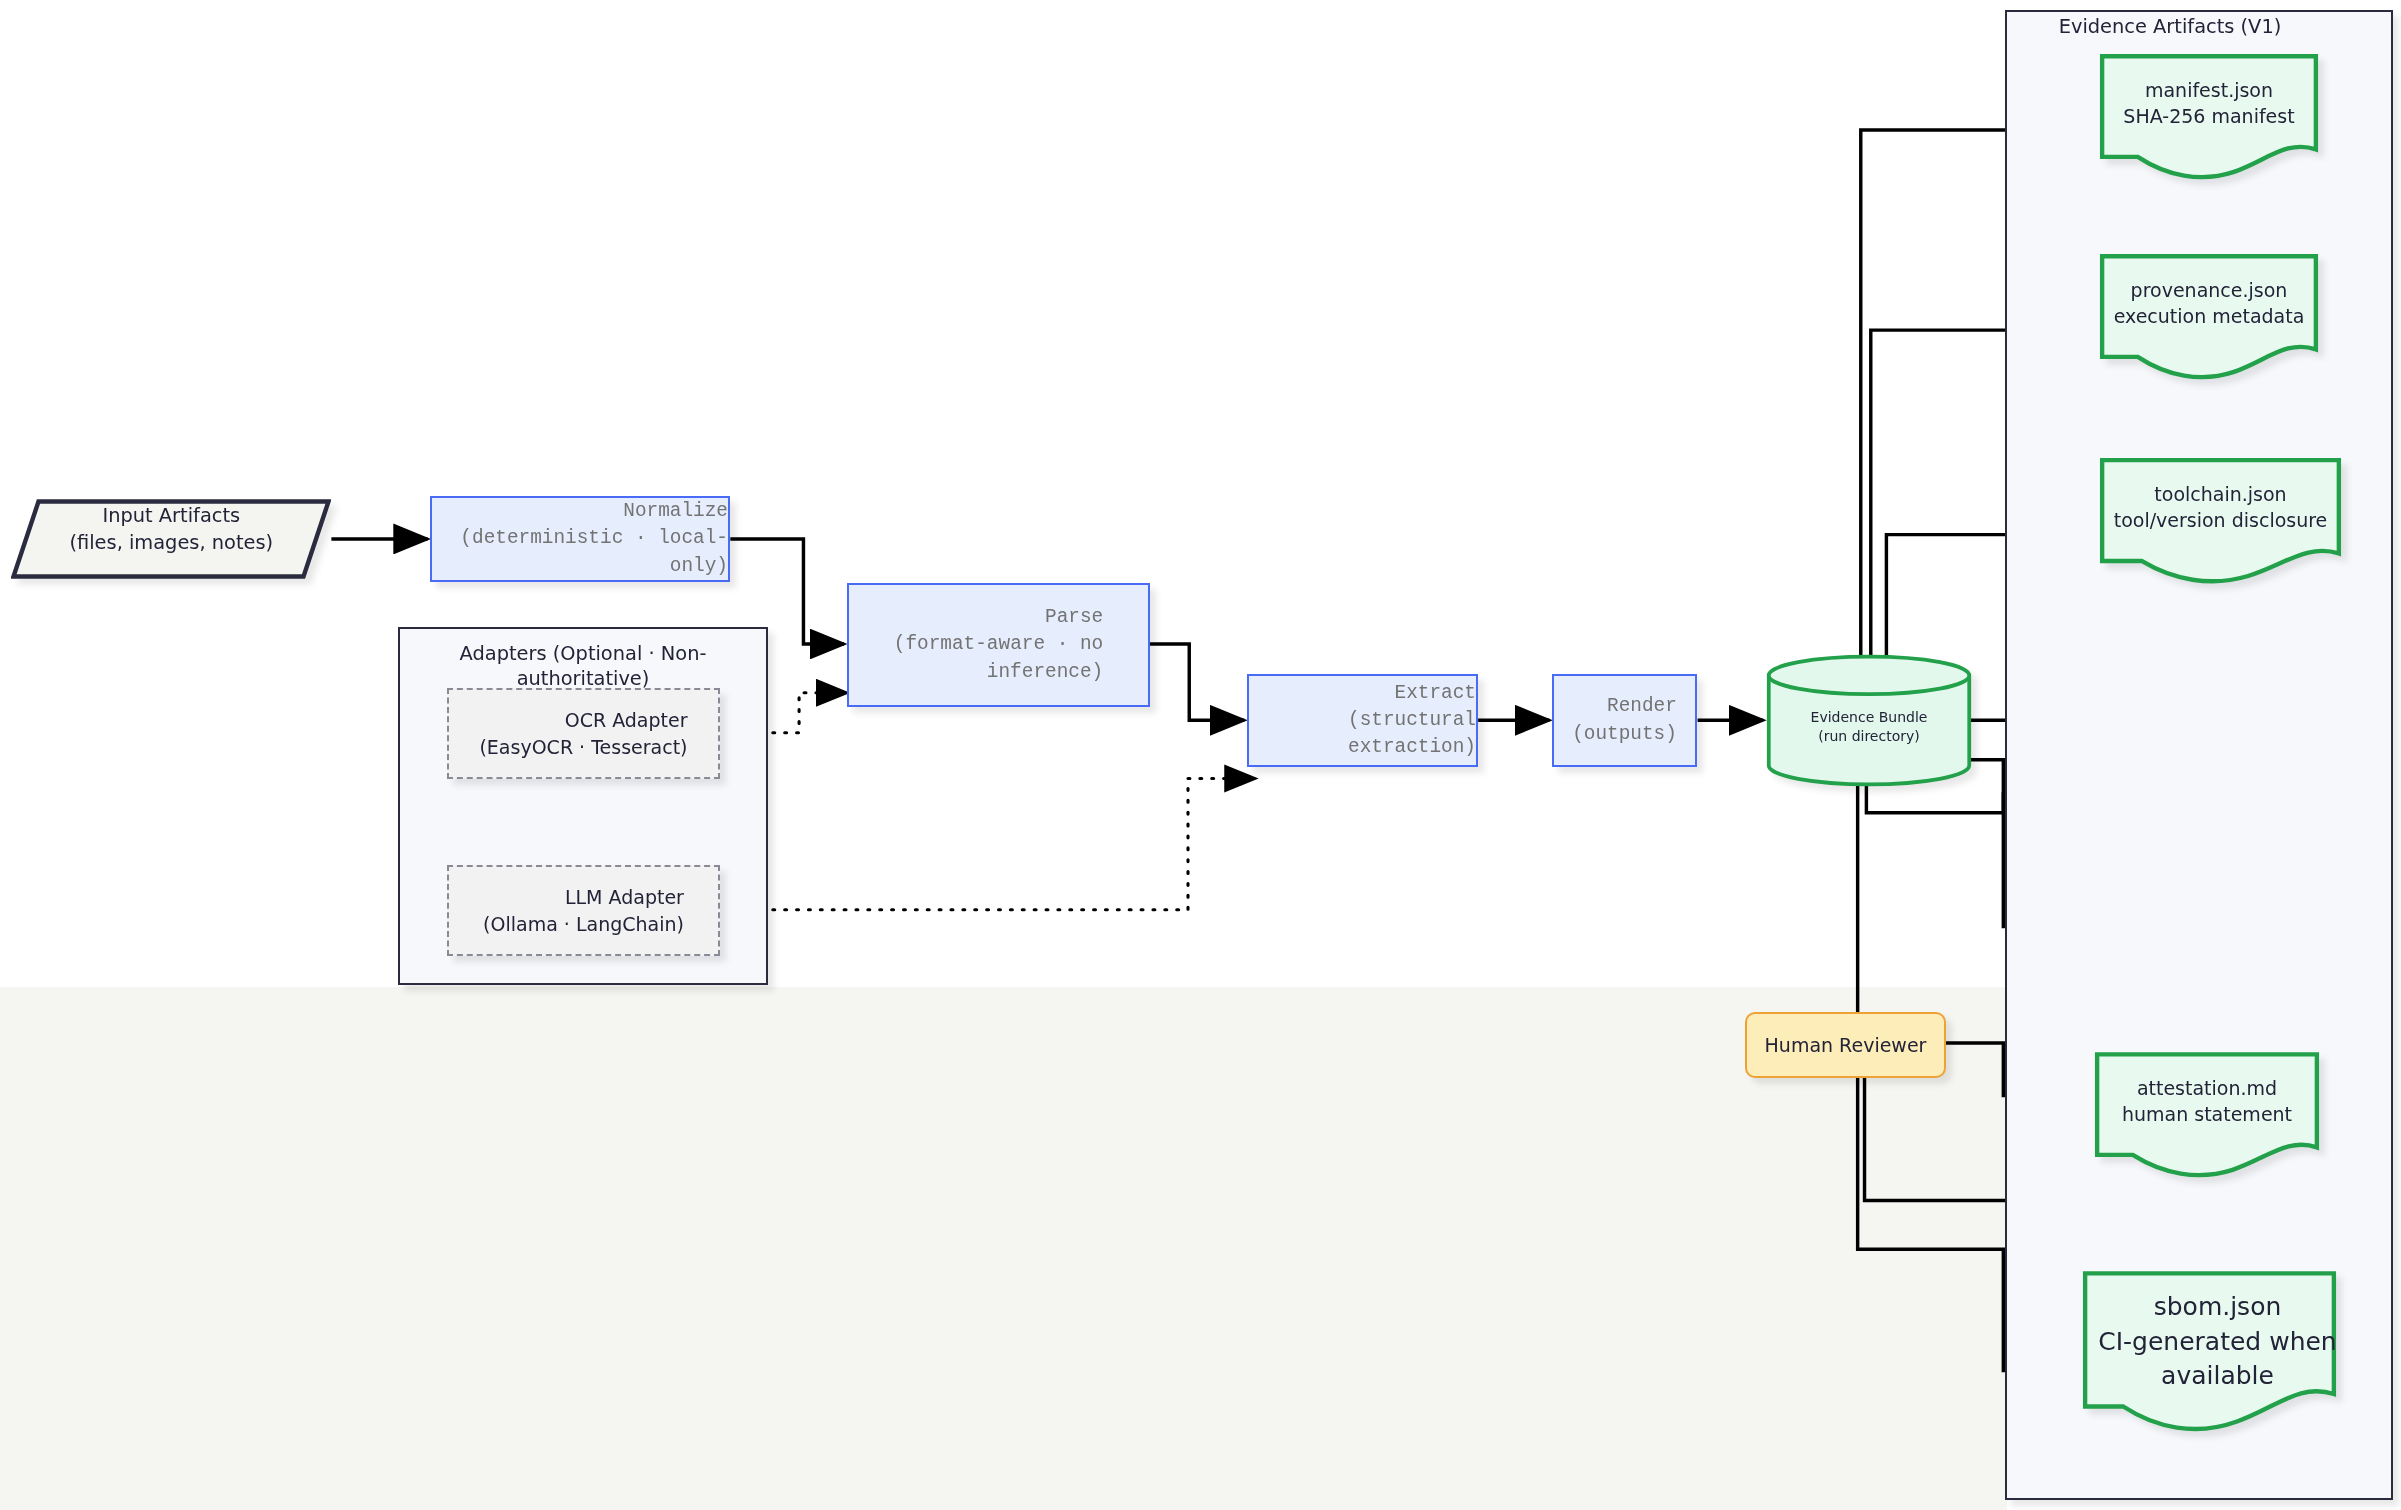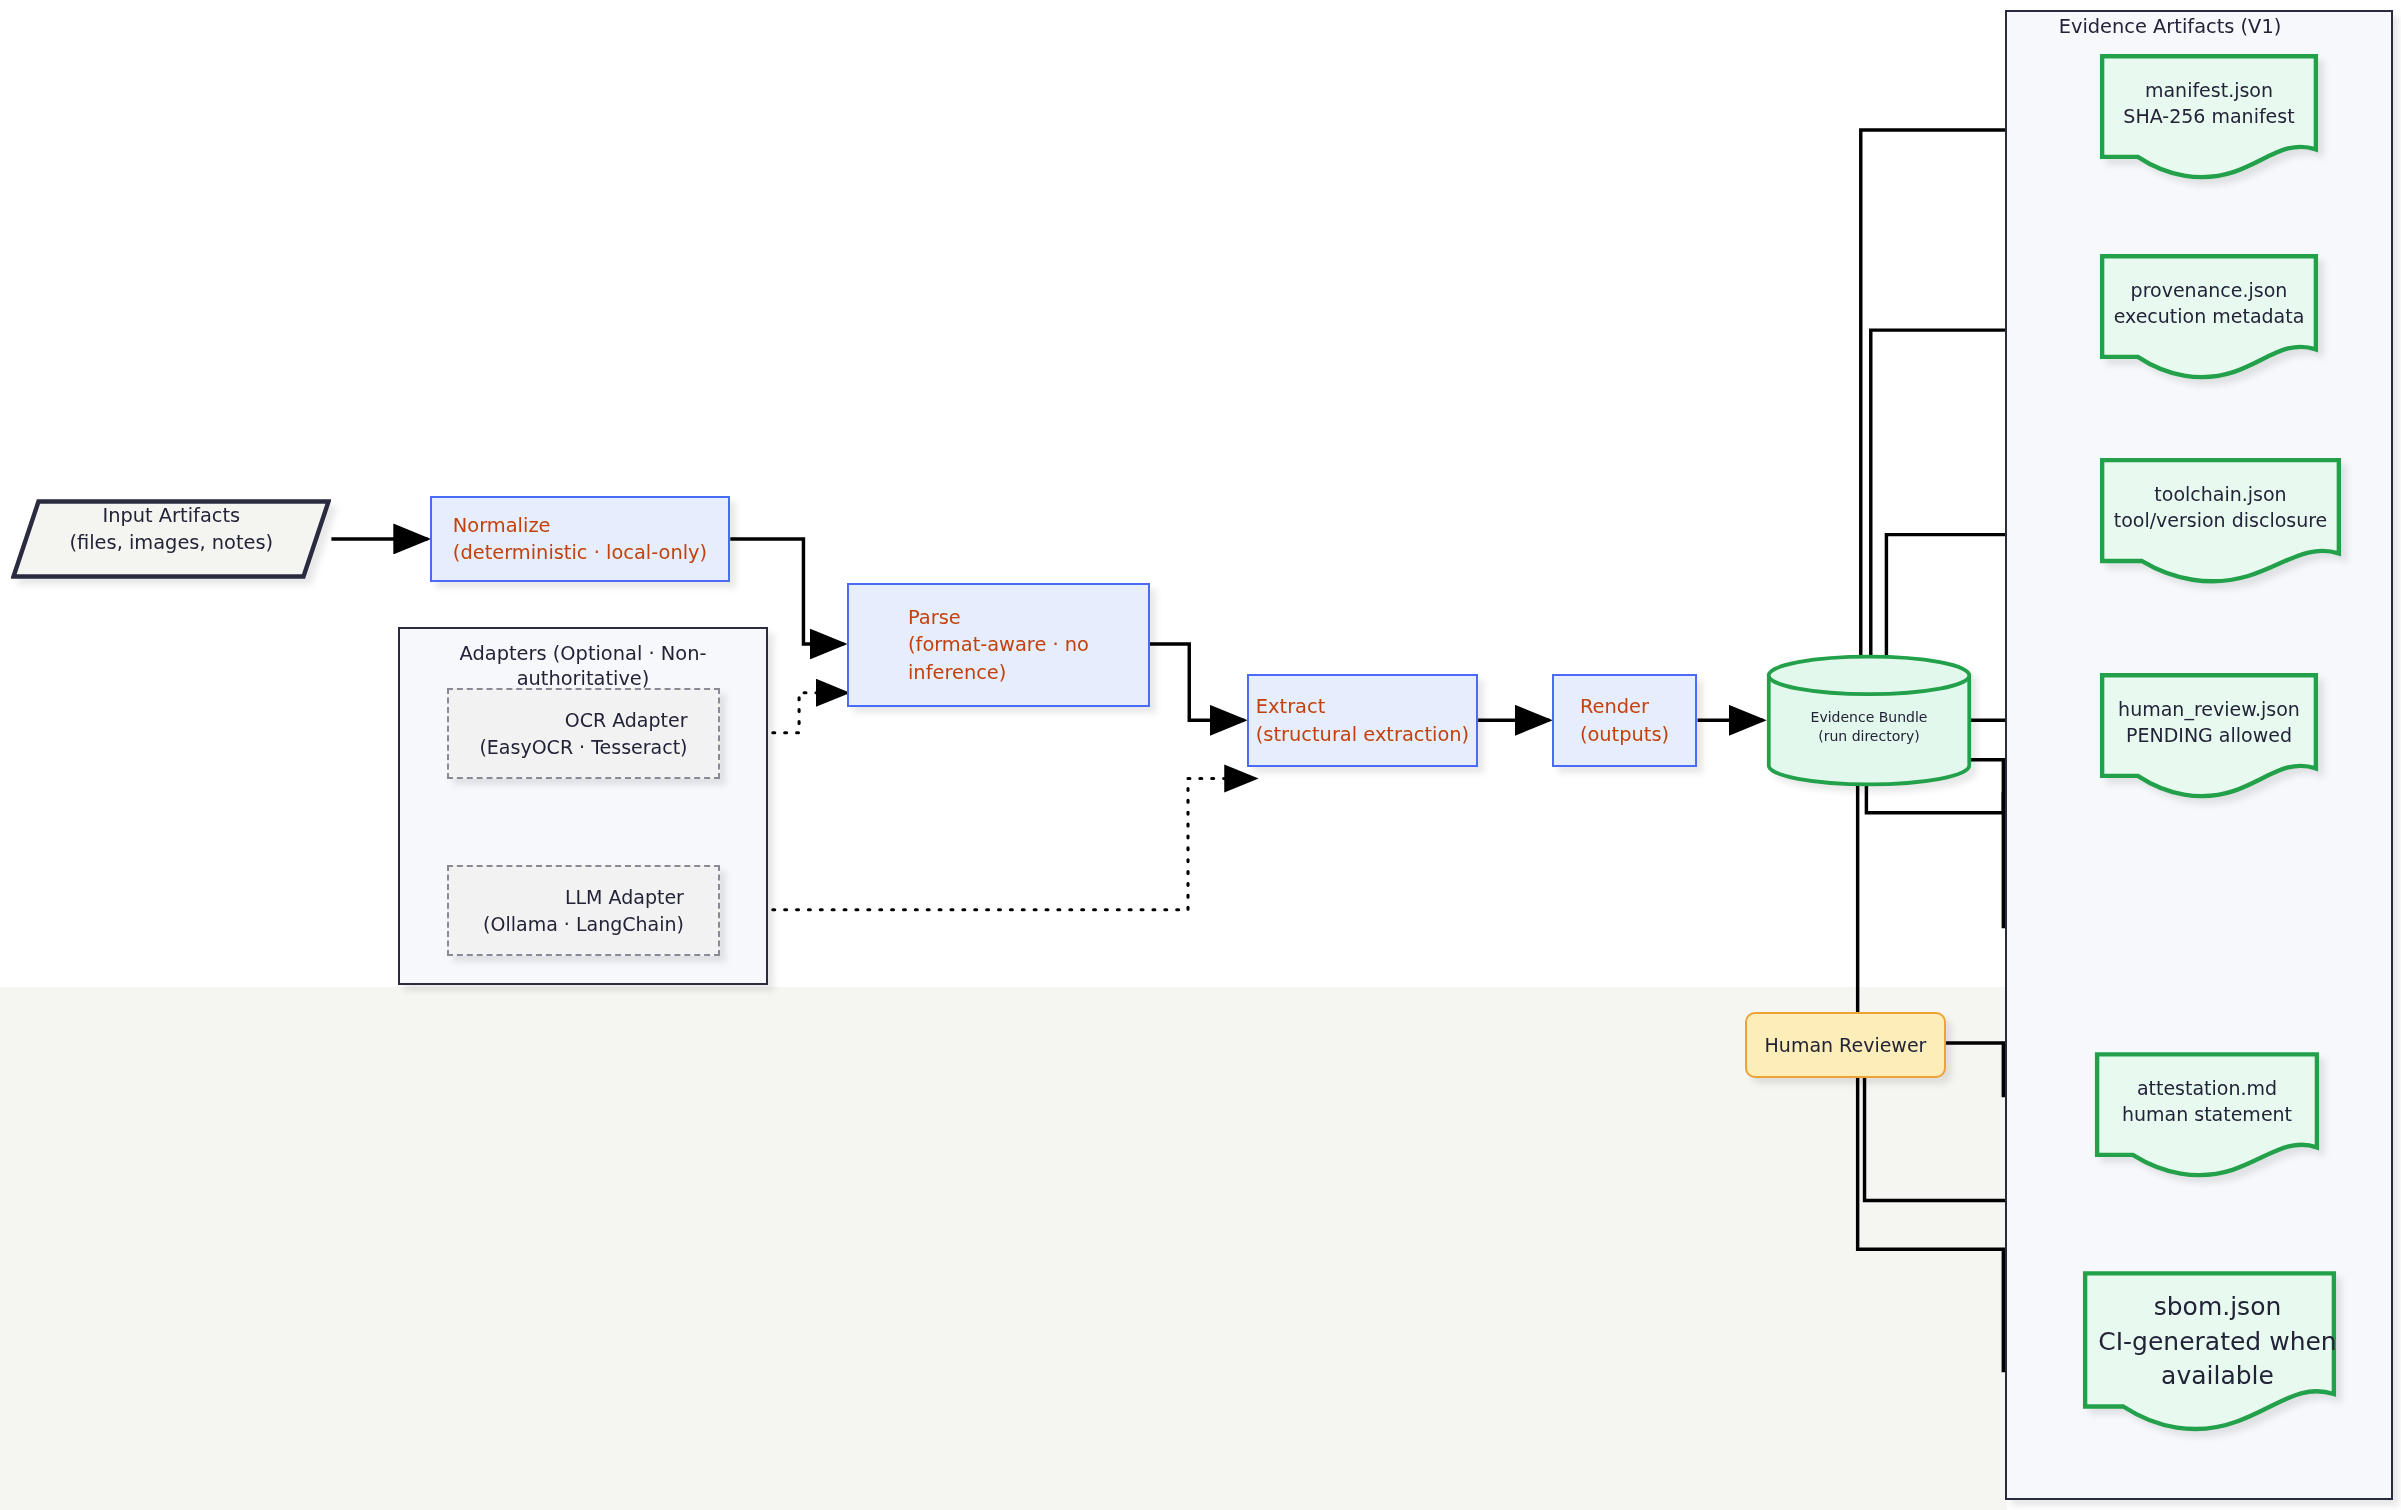--- a/index.html
+++ b/index.html
@@ -7,22 +7,23 @@
   #canvas{position:relative;width:2401px;height:1510px;background:#ffffff;overflow:hidden;}
 
   
   .shadow{filter:drop-shadow(6.3px 6.3px 3.1px rgba(0,0,0,0.09));}
 
   
   .proc{
     position:absolute;box-sizing:border-box;
     background:#e6eefd;border:2.5px solid #4a6bf5;
     display:flex;align-items:center;justify-content:center;
-    text-align:left;color:#c2410c;line-height:1.40;
+    text-align:right;color:#737373;line-height:1.40;
     white-space:pre-line;
+    font-family:Liberation Mono, monospace;
   }
 
   
   .para-wrap{position:absolute;}
   .para-wrap svg{display:block;}
   .para-txt{
     position:absolute;inset:0;display:flex;flex-direction:column;
     align-items:center;justify-content:center;text-align:center;
     color:#232338;line-height:1.40;white-space:pre-line;
   }
@@ -189,27 +190,20 @@
   </div>
 
   <div class="doc shadow" style="left:2099px;top:457px;width:243px;height:129px;">
     <svg width="243" height="129" viewBox="0 0 388 206">
       <path d="M5,5 L383,5 L383,154 C332,138 296,172 238,190 C178,208 118,196 68,166 L5,166 Z" fill="#e8faf0" stroke="#22a04a" stroke-width="7"></path>
     </svg>
     <div class="doc-txt" style="top:20px;height:60px;font-size:19px;">toolchain.json
 tool/version disclosure</div>
   </div>
 
-  <div class="doc shadow" style="left:2099px;top:672px;width:220px;height:129px;">
-    <svg width="220" height="129" viewBox="0 0 352 206">
-      <path d="M5,5 L347,5 L347,154 C300,138 268,172 216,190 C162,208 108,196 62,166 L5,166 Z" fill="#e8faf0" stroke="#22a04a" stroke-width="7"></path>
-    </svg>
-    <div class="doc-txt" style="top:20px;height:60px;font-size:19px;">human_review.json
-PENDING allowed</div>
-  </div>
 
 
   <div class="doc shadow" style="left:2094px;top:1051px;width:226px;height:129px;">
     <svg width="226" height="129" viewBox="0 0 362 206">
       <path d="M5,5 L357,5 L357,154 C310,138 276,172 222,190 C166,208 110,196 62,166 L5,166 Z" fill="#e8faf0" stroke="#22a04a" stroke-width="7"></path>
     </svg>
     <div class="doc-txt" style="top:20px;height:60px;font-size:19px;">attestation.md
 human statement</div>
   </div>
 

